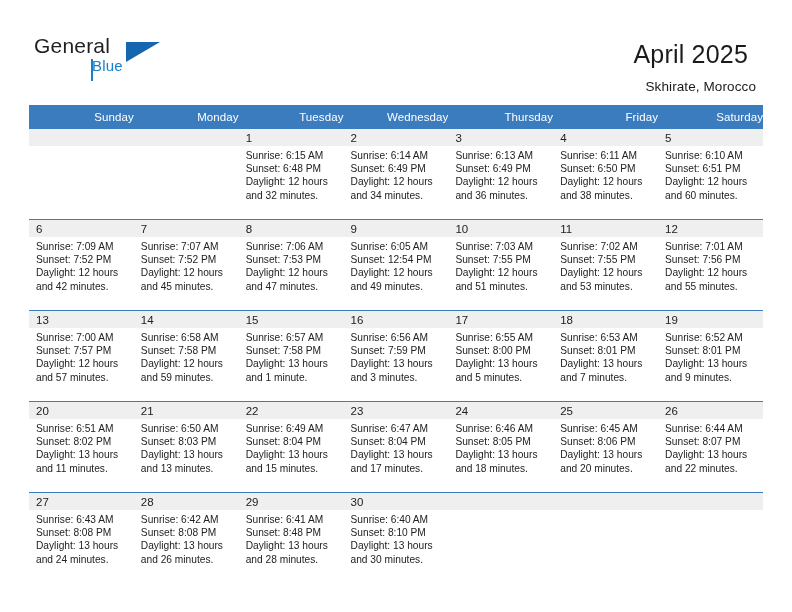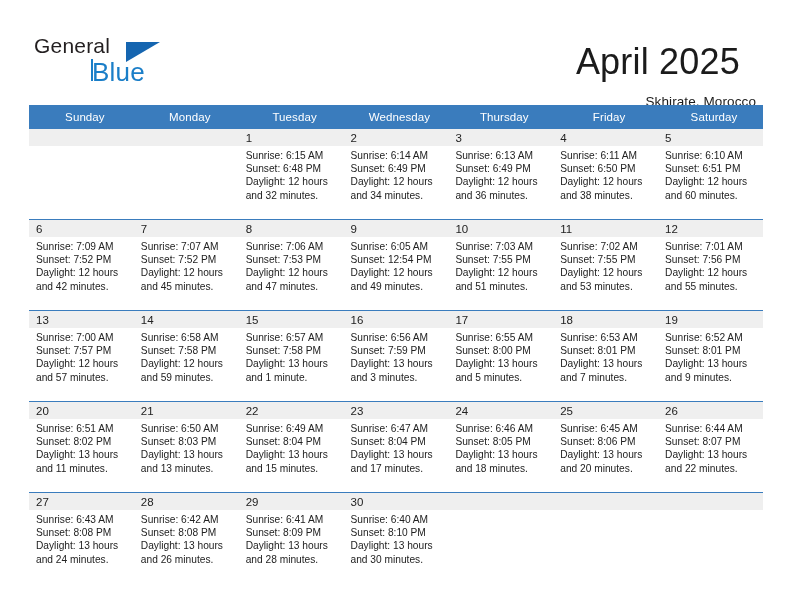--- a/index.html
+++ b/index.html
@@ -51,45 +51,45 @@
     top: 8px;
     width: 0;
     height: 0;
     border-left: 34px solid #1565b0;
     border-bottom: 20px solid transparent;
   }
   .logo-blue {
     position: absolute;
     left: 58px;
     top: 23px;
-    font-size: 26px;
+    font-size: 15px;
     color: #1a7ec8;
     letter-spacing: 0.2px;
   }
   .logo-bar {
     position: absolute;
     left: 57px;
     top: 25px;
     width: 2px;
     height: 22px;
     background: #1a7ec8;
   }
 
   .title-block {
     position: absolute;
     right: 36px;
     top: 30px;
     text-align: right;
   }
   .cal-title {
-    font-size: 36px;
+    font-size: 25px;
     color: #1b1b1b;
     line-height: 32px;
     font-weight: normal;
-    margin: 16px;
+    margin: 8px;
     letter-spacing: 0.2px;
   }
   .cal-subtitle {
     font-size: 13.5px;
     color: #1b1b1b;
     margin-top: 9px;
     line-height: 16px;
     letter-spacing: 0.1px;
   }
 
@@ -103,21 +103,21 @@
   table.cal {
     border-collapse: collapse;
     table-layout: fixed;
     width: 734px;
   }
   table.cal th {
     background: #3a7cbd;
     color: #ffffff;
     font-size: 11.5px;
     font-weight: normal;
-    text-align: center;
+    text-align: right;
     padding: 5px 0 6px 7px;
     height: 13px;
     letter-spacing: 0.1px;
   }
   table.cal td {
     vertical-align: top;
     padding: 0;
     border-top: 1px solid #3a7cbd;
     height: 78px;
   }
@@ -529,21 +529,21 @@
                   <div>Daylight: 13 hours</div>
                   <div>and 26 minutes.</div>
                 </div>
               </div>
             </td>
             <td class="">
               <div class="cell-inner">
                 <div class="daynum-band">29</div>
                 <div class="cell-text">
                   <div>Sunrise: 6:41 AM</div>
-                  <div>Sunset: 8:09 PM</div>
+                  <div>Sunset: 8:48 PM</div>
                   <div>Daylight: 13 hours</div>
                   <div>and 28 minutes.</div>
                 </div>
               </div>
             </td>
             <td class="">
               <div class="cell-inner">
                 <div class="daynum-band">30</div>
                 <div class="cell-text">
                   <div>Sunrise: 6:40 AM</div>

